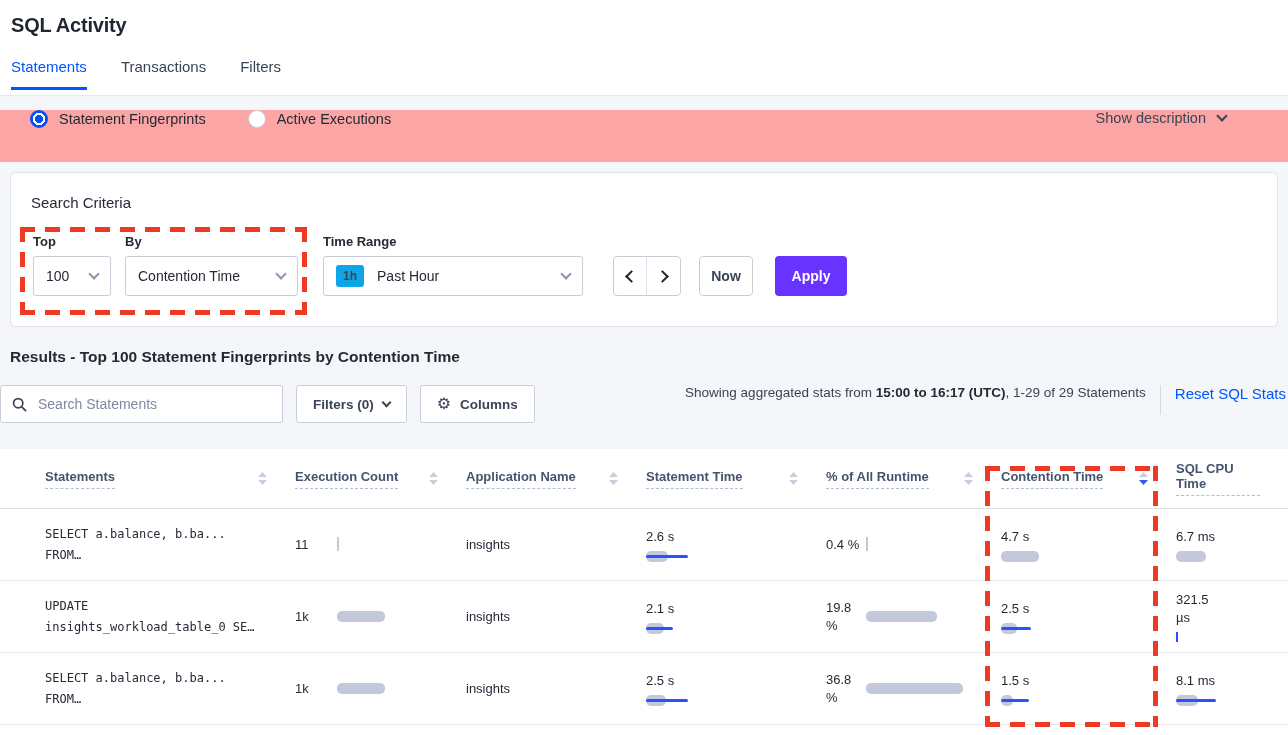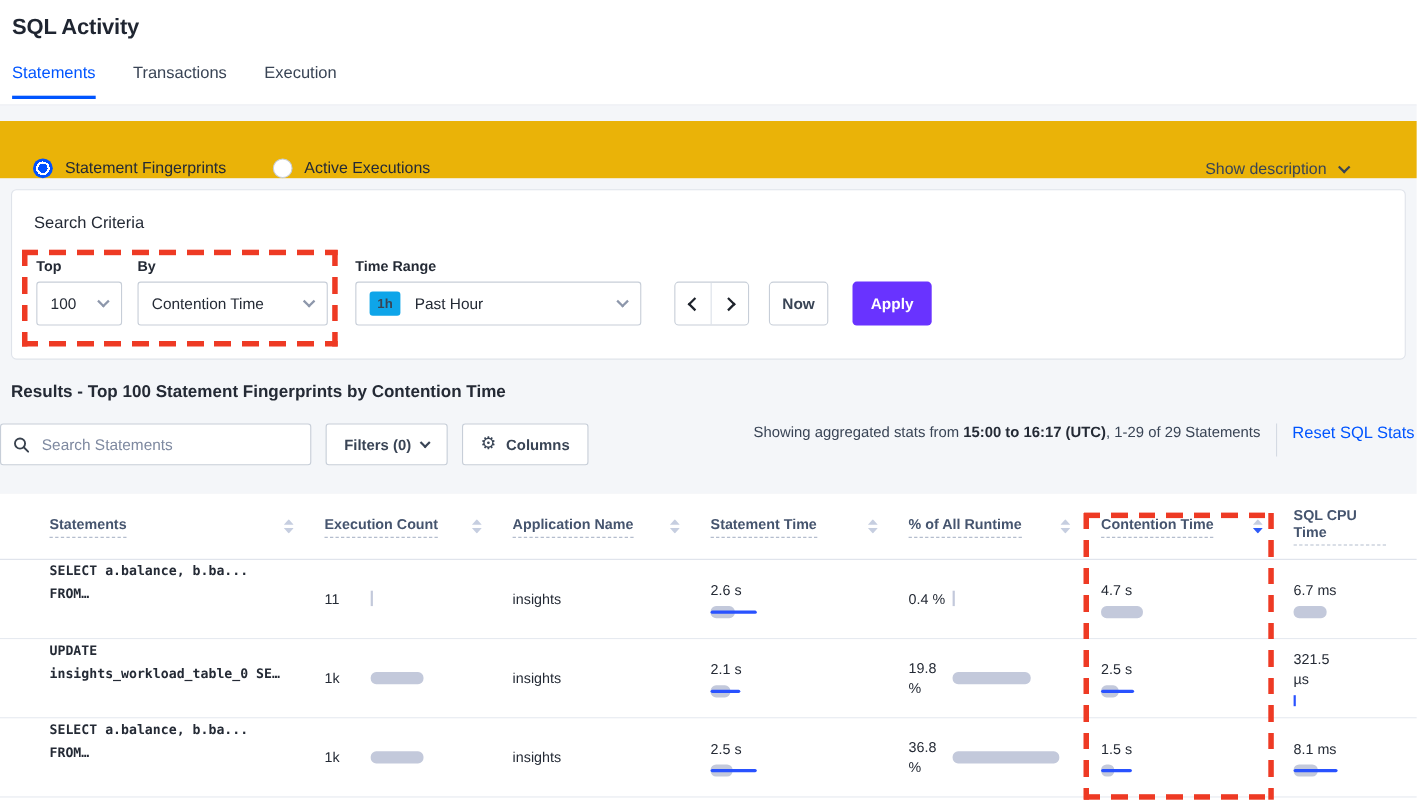--- a/index.html
+++ b/index.html
@@ -14,21 +14,21 @@
 
   
   .topbar{background:#fff;padding:14px 0 0 11px;height:96px;border-bottom:1px solid var(--line)}
   .page-title{font-size:20px;font-weight:700;margin:0;color:#1f2531;letter-spacing:-.2px}
   .tabs{display:flex;gap:34px;margin-top:21px}
   .tab{font-size:15px;color:var(--ink2);padding-bottom:12px;cursor:pointer}
   .tab.active{color:var(--accent);border-bottom:3px solid var(--accent)}
 
   
   .midband{background:#f4f6f9;padding:14px 0 26px}
-  .radio-band{background:#eab308;height:52px;display:flex;align-items:flex-end;padding:0 30px}
+  .radio-band{background:#fca5a5;height:52px;display:flex;align-items:flex-start;padding:0 30px}
   .radio-group{display:flex;align-items:center;gap:11px;cursor:pointer}
   .radio-group + .radio-group{margin-left:42px}
   .radio{width:18px;height:18px;border-radius:50%;flex:none}
   .radio.sel{background:radial-gradient(circle,#0050ff 0,#0050ff 4.2px,#fff 4.2px,#fff 6.2px,#0050ff 6.2px)}
   .radio.unsel{border:1px solid #c6cdd9;background:#fff}
   .radio-label{font-size:14.5px;color:var(--ink)}
   .show-desc{margin-left:auto;display:flex;align-items:center;gap:12px;color:var(--ink2);
              font-size:14.5px;padding-right:32px;cursor:pointer}
   .chev{width:8px;height:8px;border-right:2px solid currentColor;border-bottom:2px solid currentColor;
         transform:rotate(45deg);margin-top:-5px}
@@ -84,22 +84,22 @@
 
   
   .table{background:#fff}
   .thead,.trow{display:grid;grid-template-columns:250px 171px 180px 180px 175px 175px 1fr;padding-left:45px}
   .thead{height:60px;align-items:center;border-bottom:1px solid #dde2ea}
   .th{display:flex;align-items:center;padding-right:28px;cursor:pointer}
   .th-label{font-size:13px;font-weight:700;color:#45546e;border-bottom:1.5px dashed #b4bdcd;padding-bottom:4px}
   .sort{margin-left:auto;flex:none}
   .trow{height:72px;border-bottom:1px solid #e6eaf0;cursor:pointer}
   .cell{display:flex;min-width:0}
-  .cell-stmt{flex-direction:column;justify-content:flex-start;font-family:"DejaVu Sans Mono",monospace;
-             font-size:12px;font-weight:700;color:var(--ink);line-height:21px;padding-right:14px}
+  .cell-stmt{flex-direction:column;justify-content:center;font-family:"DejaVu Sans Mono",monospace;
+             font-size:12px;font-weight:400;color:var(--ink);line-height:21px;padding-right:14px}
   .cell-app{align-items:center;font-size:13px;color:var(--ink)}
   .cell-h{align-items:center;padding-right:26px}
   .cell-h .val{width:42px;flex:none}
   .cell-h .val.narrow{width:40px}
   .cell-v{flex-direction:column;justify-content:center;padding-right:32px}
   .cell-v .val{max-width:46px}
   .val{font-size:13px;color:var(--ink);line-height:18px}
   .bar-area{position:relative;height:11px}
   .cell-h .bar-area{flex:1;align-self:center}
   .cell-v .bar-area{margin-top:5px;width:100%}
@@ -121,21 +121,21 @@
 </head>
 <body>
 
 <div class="page">
 
   <div class="topbar">
     <h1 class="page-title">SQL Activity</h1>
     <div class="tabs">
       <div class="tab active">Statements</div>
       <div class="tab">Transactions</div>
-      <div class="tab">Execution</div>
+      <div class="tab">Filters</div>
     </div>
   </div>
 
   <div class="midband">
 
     <div class="radio-band">
       <div class="radio-group">
         <span class="radio sel"></span>
         <span class="radio-label">Statement Fingerprints</span>
       </div>

